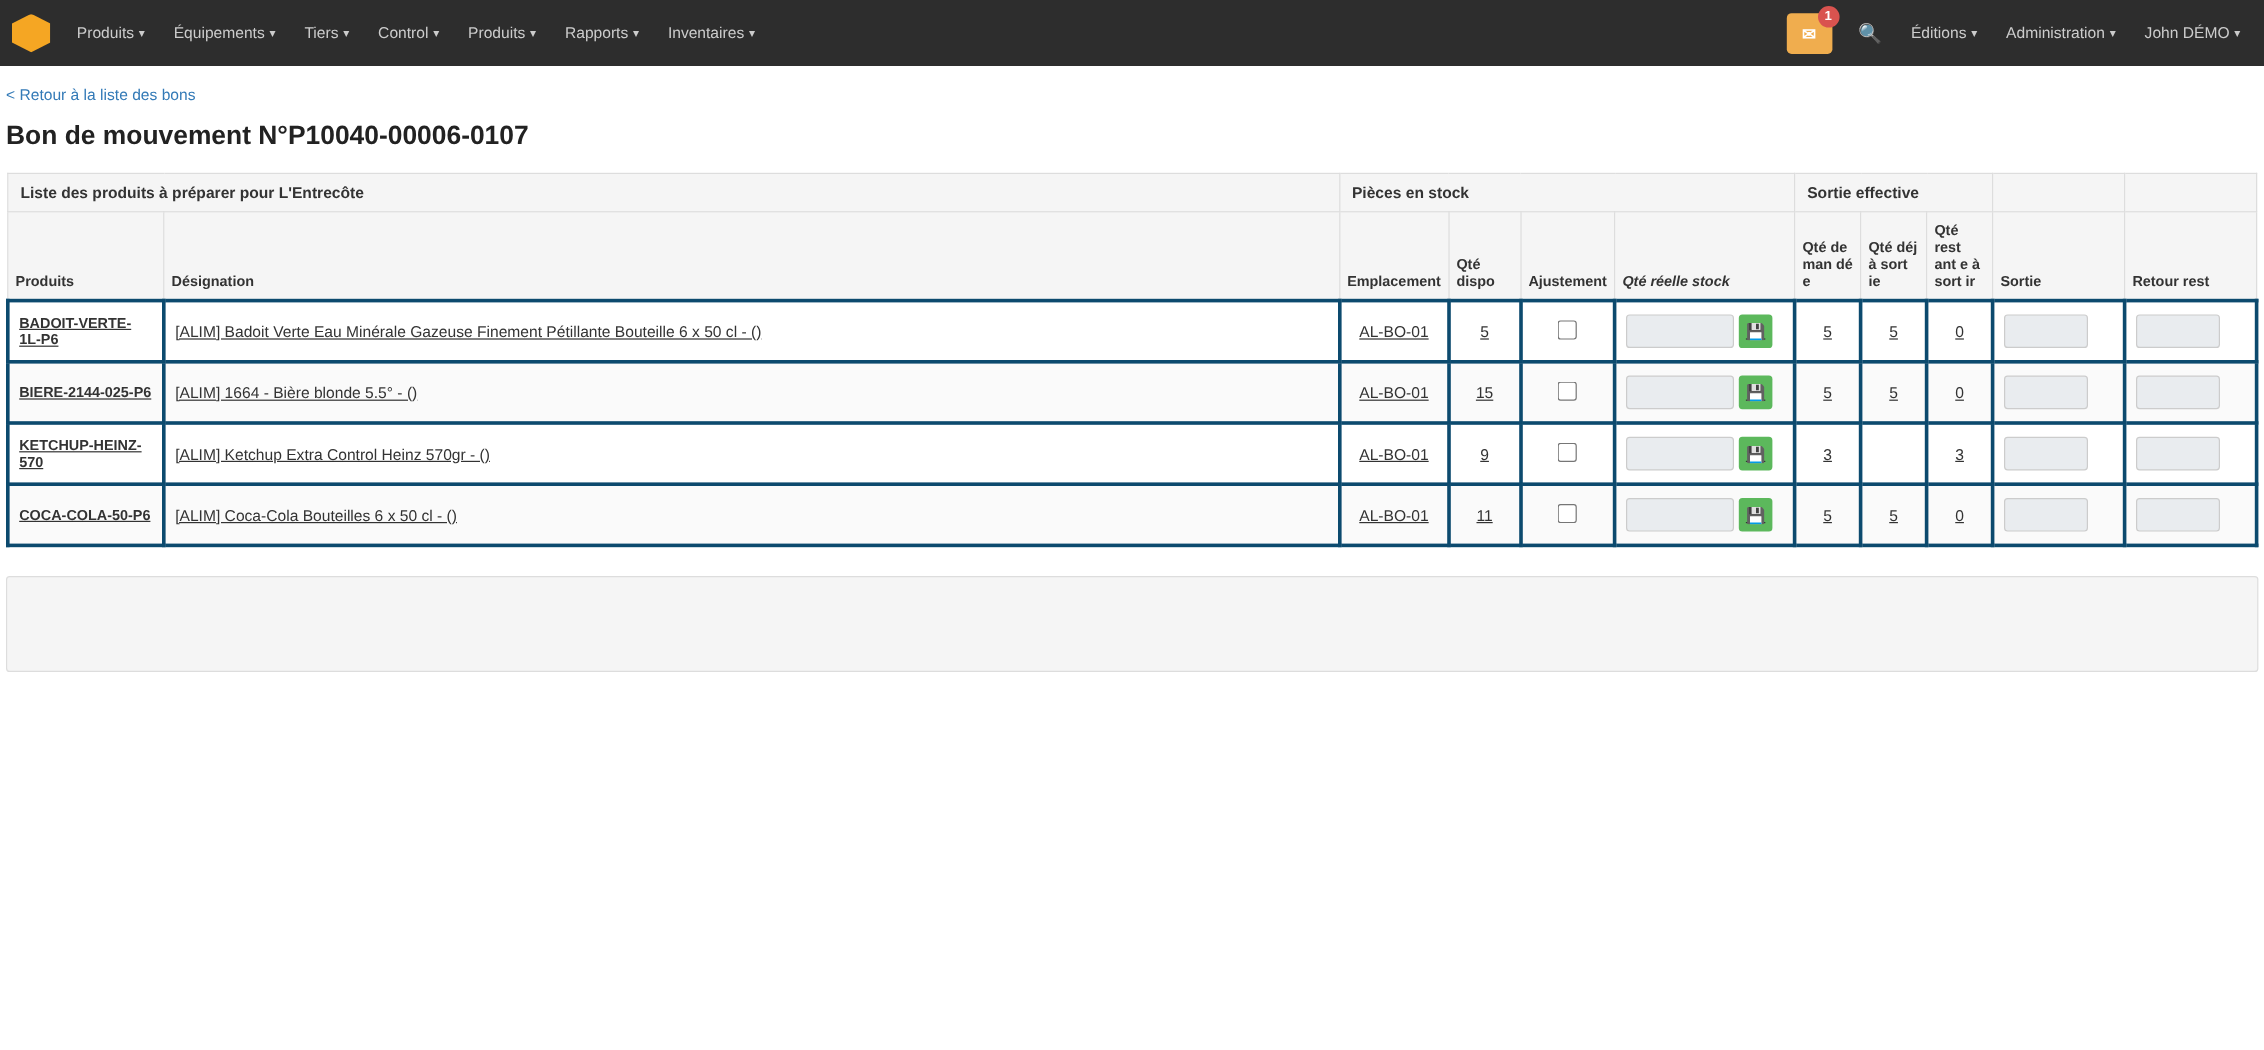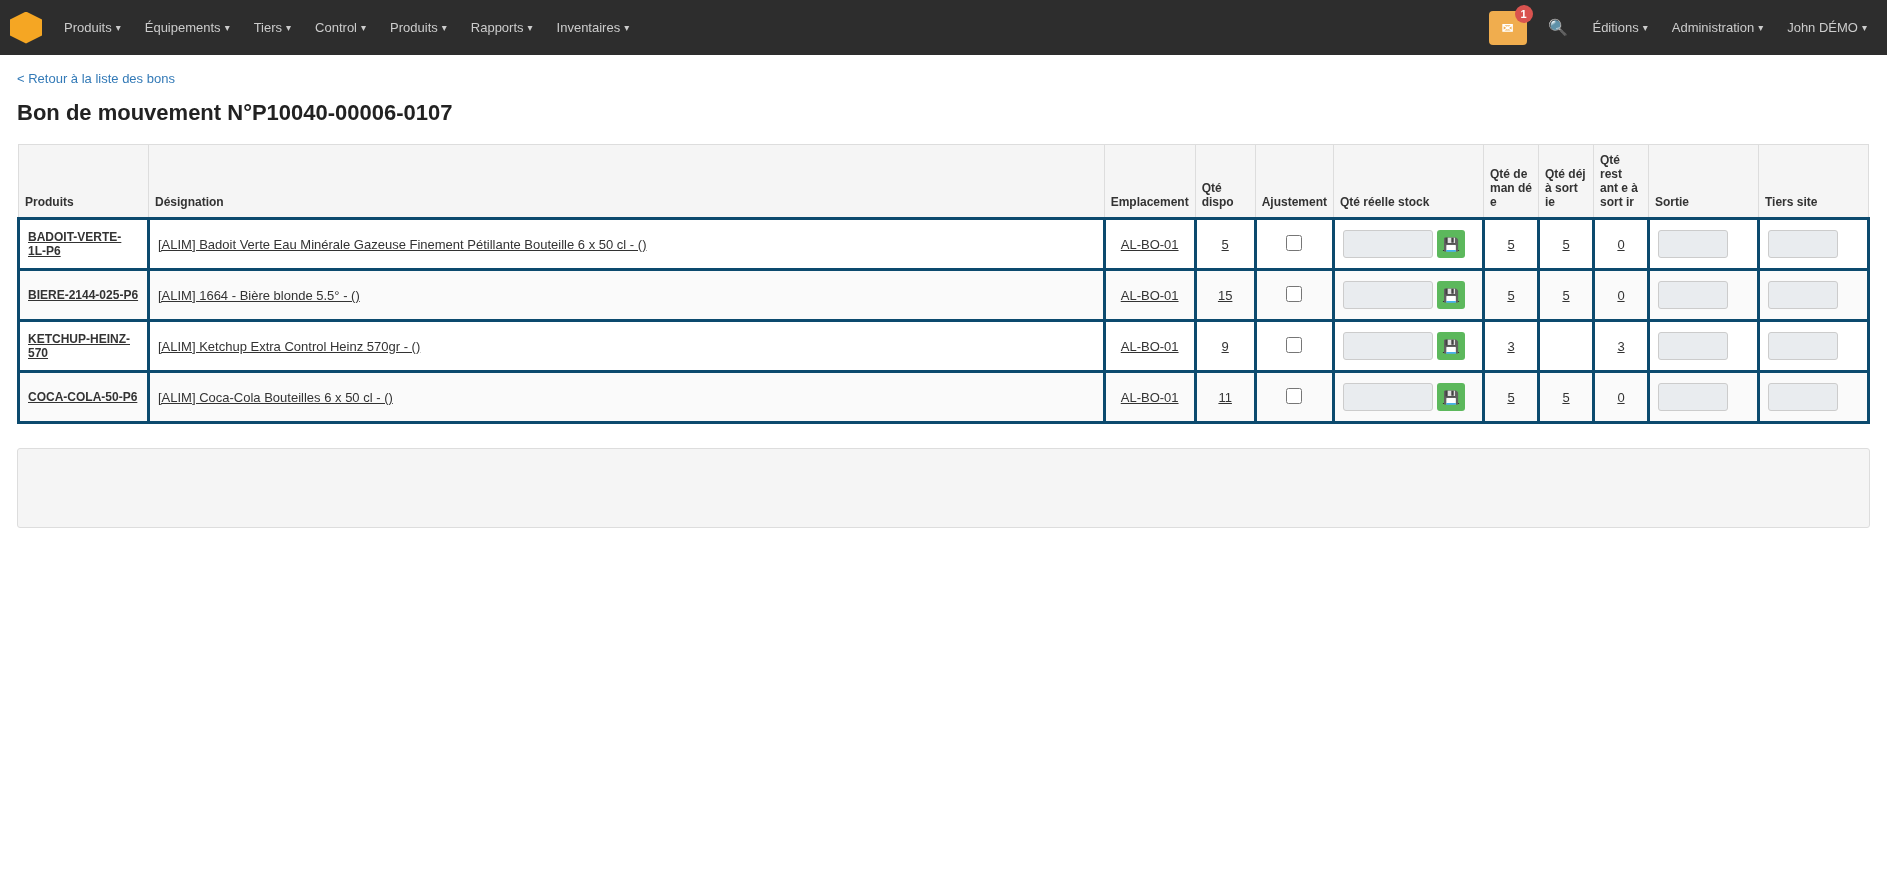--- a/index.html
+++ b/index.html
@@ -55,21 +55,21 @@
       display: flex; align-items: center; justify-content: center;
     }
     .nav-search-icon {
       color: #ccc;
       font-size: 16px;
       padding: 6px 10px;
       cursor: pointer;
     }
 
     
-    .content { padding: 16px 17px; }
+    .content { padding: 16px 5px; }
 
     .back-link {
       color: #337ab7;
       font-size: 13px;
       cursor: pointer;
       margin-bottom: 14px;
       display: inline-block;
     }
 
     .page-title {
@@ -154,21 +154,21 @@
       border: 1px solid #ddd;
       border-radius: 3px;
       height: 80px;
       width: 100%;
     }
 
     .col-produits { width: 130px; }
     .col-emplacement { width: 90px; }
     .col-qte-dispo { width: 60px; text-align: center; }
     .col-ajustement { width: 75px; text-align: center; }
-    .col-qte-reelle { width: 150px; }
+    .col-qte-reelle { width: 150px; font-style: italic; }
     .col-qte-mandee { width: 55px; }
     .col-qte-sortie { width: 55px; }
     .col-qte-restante { width: 55px; }
     .col-sortie { width: 110px; }
     .col-retour { width: 110px; }
   </style>
 </head>
 <body>
 
 <nav class="navbar">
@@ -227,32 +227,39 @@
 </nav>
 
 <div class="content">
 
   <a class="back-link">&lt; Retour à la liste des bons</a>
 
   <h1 class="page-title">Bon de mouvement N°P10040-00006-0107</h1>
 
   <table>
     <thead>
+      <tr class="header-row-1">
+        <th colspan="2" class="col-produits">Liste des produits à préparer pour L'Entrecôte</th>
+        <th colspan="4">Pièces en stock</th>
+        <th colspan="3">Sortie effective</th>
+        <th></th>
+        <th></th>
+      </tr>
       <tr class="header-row-2">
         <th class="col-produits">Produits</th>
         <th>Désignation</th>
         <th class="col-emplacement">Emplacement</th>
         <th class="col-qte-dispo">Qté dispo</th>
         <th class="col-ajustement">Ajustement</th>
         <th class="col-qte-reelle">Qté réelle stock</th>
         <th class="col-qte-mandee">Qté de man dé e</th>
         <th class="col-qte-sortie">Qté déj à sort ie</th>
         <th class="col-qte-restante">Qté rest ant e à sort ir</th>
         <th class="col-sortie">Sortie</th>
-        <th class="col-retour">Tiers site</th>
+        <th class="col-retour">Retour rest</th>
       </tr>
     </thead>
     <tbody id="table-body">
     <tr>
       <td style="font-size:12px;font-weight:bold;">BADOIT-VERTE-1L-P6</td>
       <td>[ALIM] Badoit Verte Eau Minérale Gazeuse Finement Pétillante Bouteille 6 x 50 cl - ()</td>
       <td style="text-align:center;">AL-BO-01</td>
       <td style="text-align:center;">5</td>
       <td style="text-align:center;">
         <input type="checkbox" style="width: 16px; height: 16px;">

